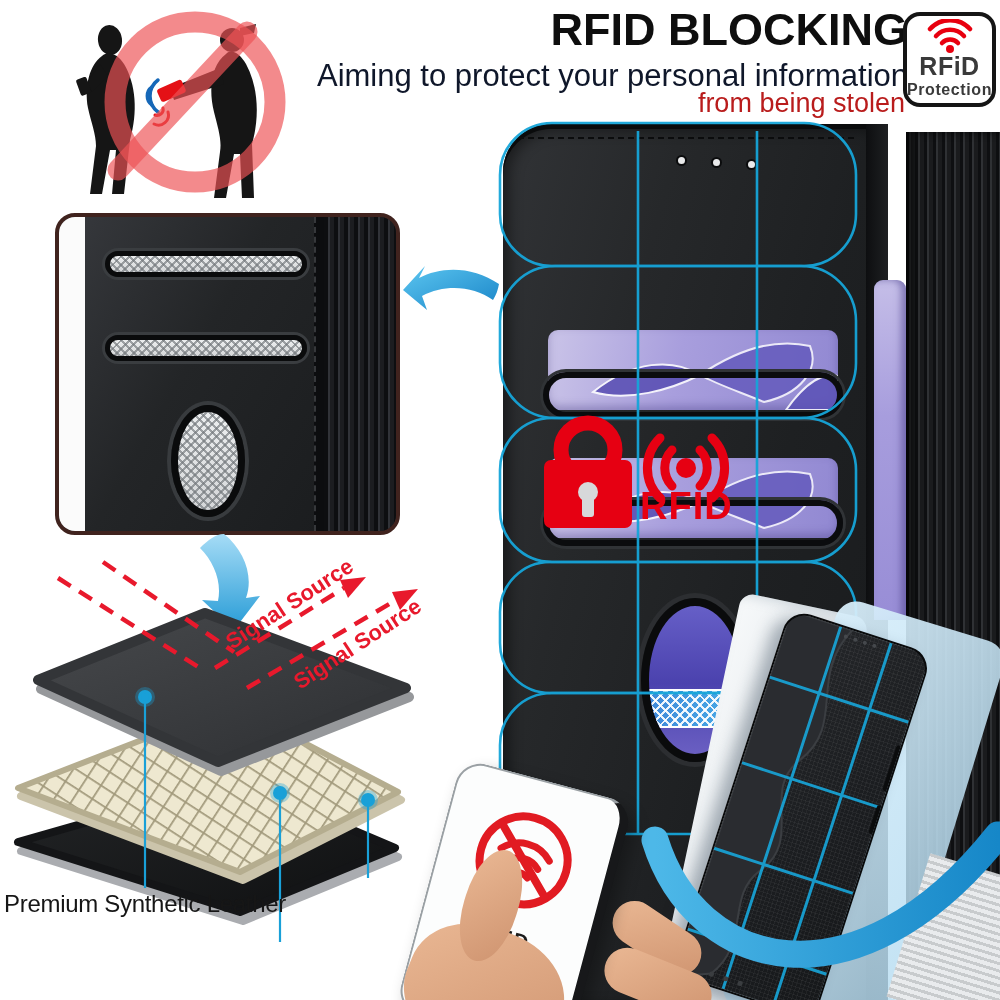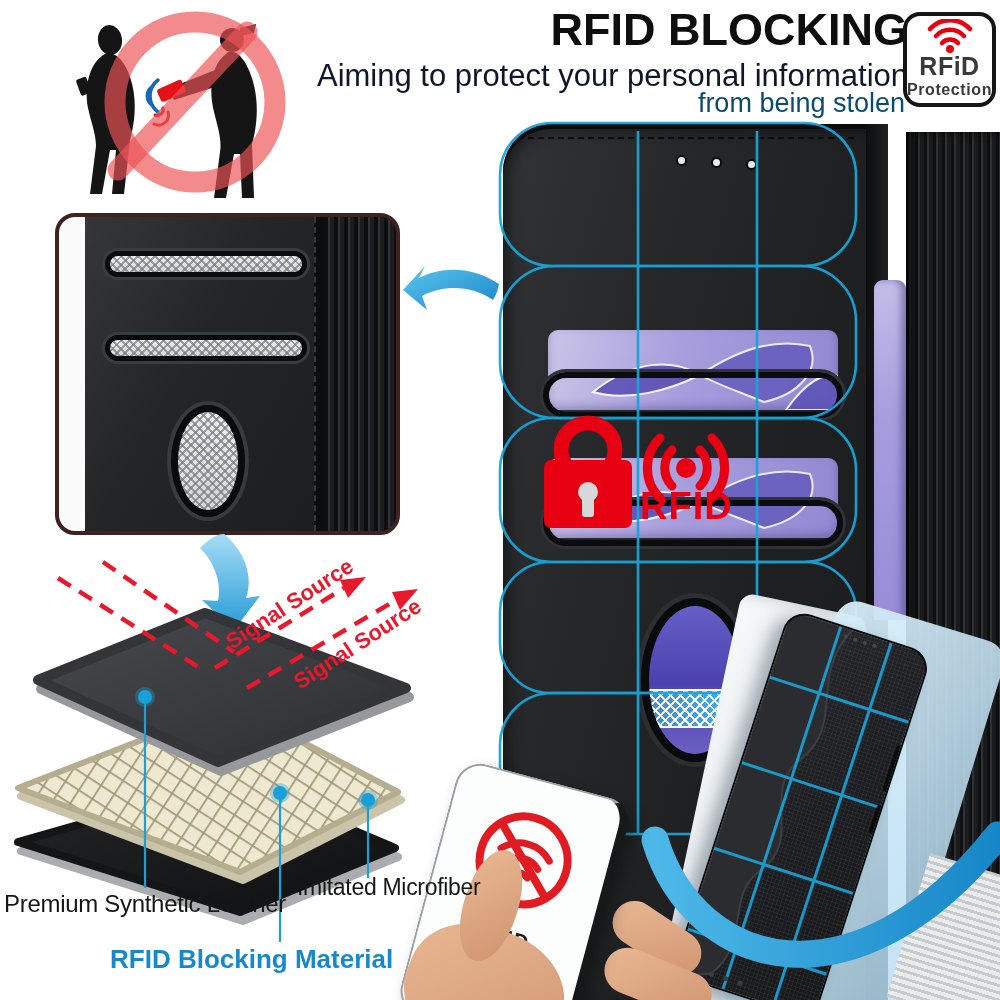--- a/index.html
+++ b/index.html
@@ -4,21 +4,21 @@
 <style>
   html,body{margin:0;padding:0;background:#fff;}
   .canvas{position:relative;width:1000px;height:1000px;background:#fff;overflow:hidden;
           font-family:"Liberation Sans",sans-serif;}
   .abs{position:absolute;}
   svg{display:block;}
 
   
   .title{right:92px;top:4px;font-size:45px;font-weight:bold;color:#0e0e0e;white-space:nowrap;z-index:30;}
   .sub1{right:92px;top:58px;font-size:31px;color:#0f172a;white-space:nowrap;z-index:30;}
-  .sub2{right:95px;top:88px;font-size:27px;color:#0c4a6e;white-space:nowrap;z-index:30;text-align:center;}
+  .sub2{right:95px;top:88px;font-size:27px;color:#b91c1c;white-space:nowrap;z-index:30;text-align:center;}
 
   
   .badge{left:903px;top:12px;width:93px;height:95px;background:#fff;border:4px solid #151515;
          border-radius:17px;box-sizing:border-box;display:flex;flex-direction:column;align-items:center;
          justify-content:flex-start;padding-top:3px;z-index:30;}
   .badge-brand{font-size:25px;font-weight:bold;color:#3a3a3a;line-height:1;margin-top:1px;letter-spacing:.5px;}
   .badge-label{font-size:16px;font-weight:bold;color:#3a3a3a;letter-spacing:.6px;margin-top:2px;}
 
   
   .closeup{left:55px;top:213px;width:345px;height:322px;border:4px solid #40231e;border-radius:20px;
@@ -302,22 +302,20 @@
       <line x1="145" y1="172" x2="145" y2="360" stroke="#19a0d8" stroke-width="2.2"></line>
       <line x1="280" y1="268" x2="280" y2="414" stroke="#19a0d8" stroke-width="2.2"></line>
       <line x1="368" y1="276" x2="368" y2="350" stroke="#19a0d8" stroke-width="2.2"></line>
       <circle cx="145" cy="169" r="7" fill="#19a0d8" stroke="rgba(25,160,216,.35)" stroke-width="6"></circle>
       <circle cx="280" cy="265" r="7" fill="#19a0d8" stroke="rgba(25,160,216,.35)" stroke-width="6"></circle>
       <circle cx="368" cy="272" r="7" fill="#19a0d8" stroke="rgba(25,160,216,.35)" stroke-width="6"></circle>
     </g>
   </svg>
 
   <div class="abs lbl lbl-leather">Premium Synthetic Leather</div>
-  <div class="abs lbl lbl-micro">Imitated Microfiber</div>
-  <div class="abs lbl lbl-rfid">RFID Blocking Material</div>
 
   <div class="abs exploded" style="left:0;top:0;width:1000px;height:1000px;">
     <div class="abs x-sheet1"></div>
     <div class="abs x-shield2"></div>
     <div class="abs x-sheet3"></div>
     <div class="abs x-case">
       <svg class="abs" style="left:0;top:0;" width="70" height="385" viewBox="0 0 70 385">
         <path d="M0,0 H64 C36,58 88,92 54,140 C26,182 84,214 50,258 C26,292 64,330 36,370 L0,385 Z" fill="#2a2c30" stroke="#3b3e42" stroke-width="2"></path>
       </svg>
       <svg class="abs" style="left:0;top:0;" width="146" height="381">

